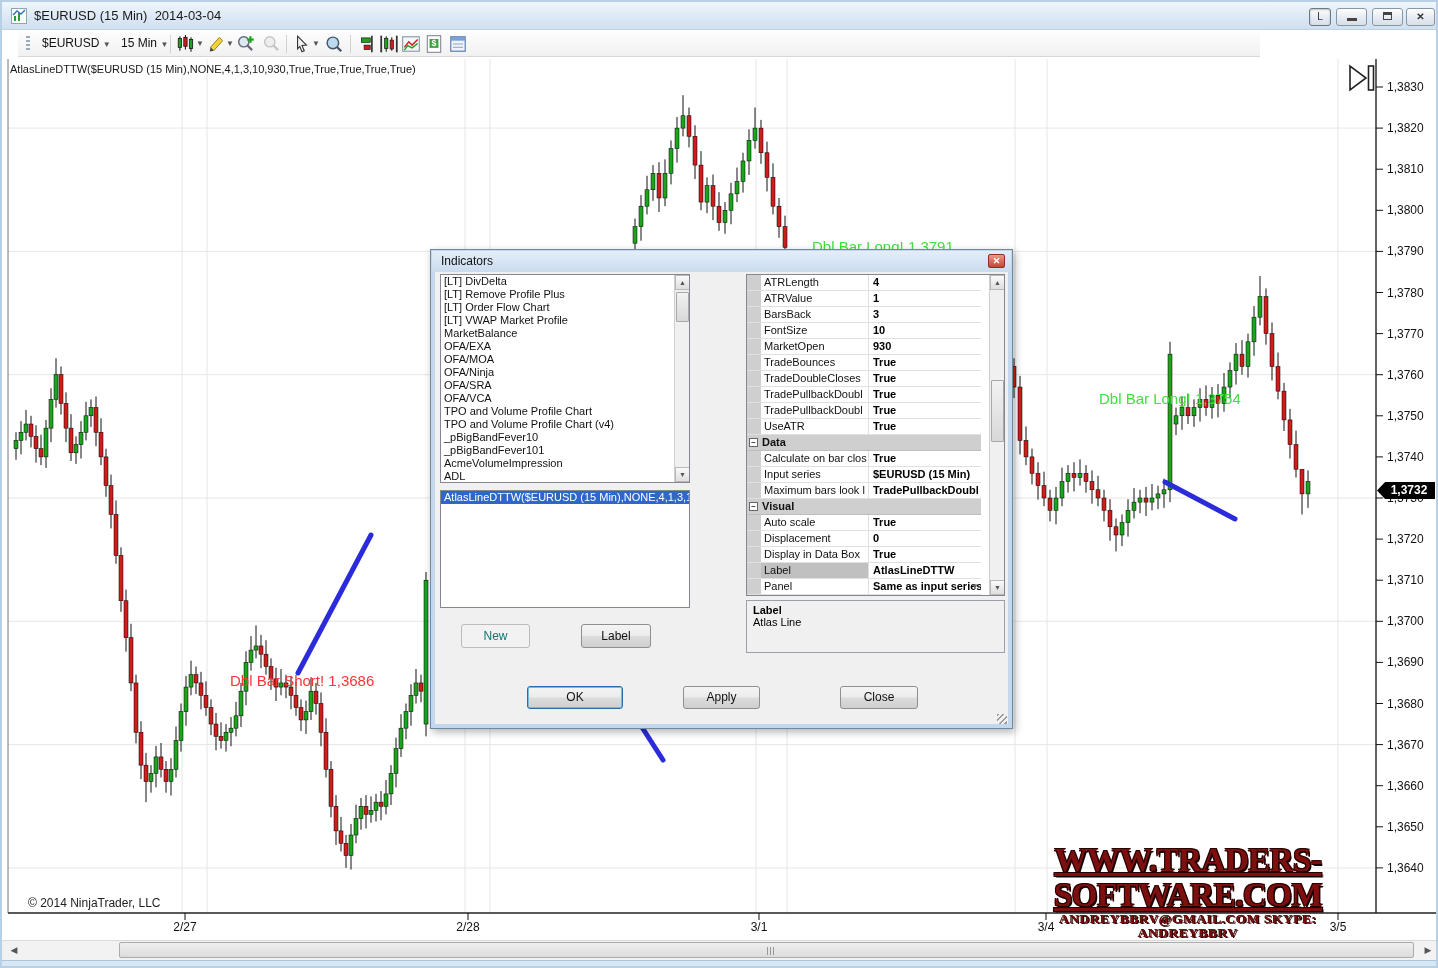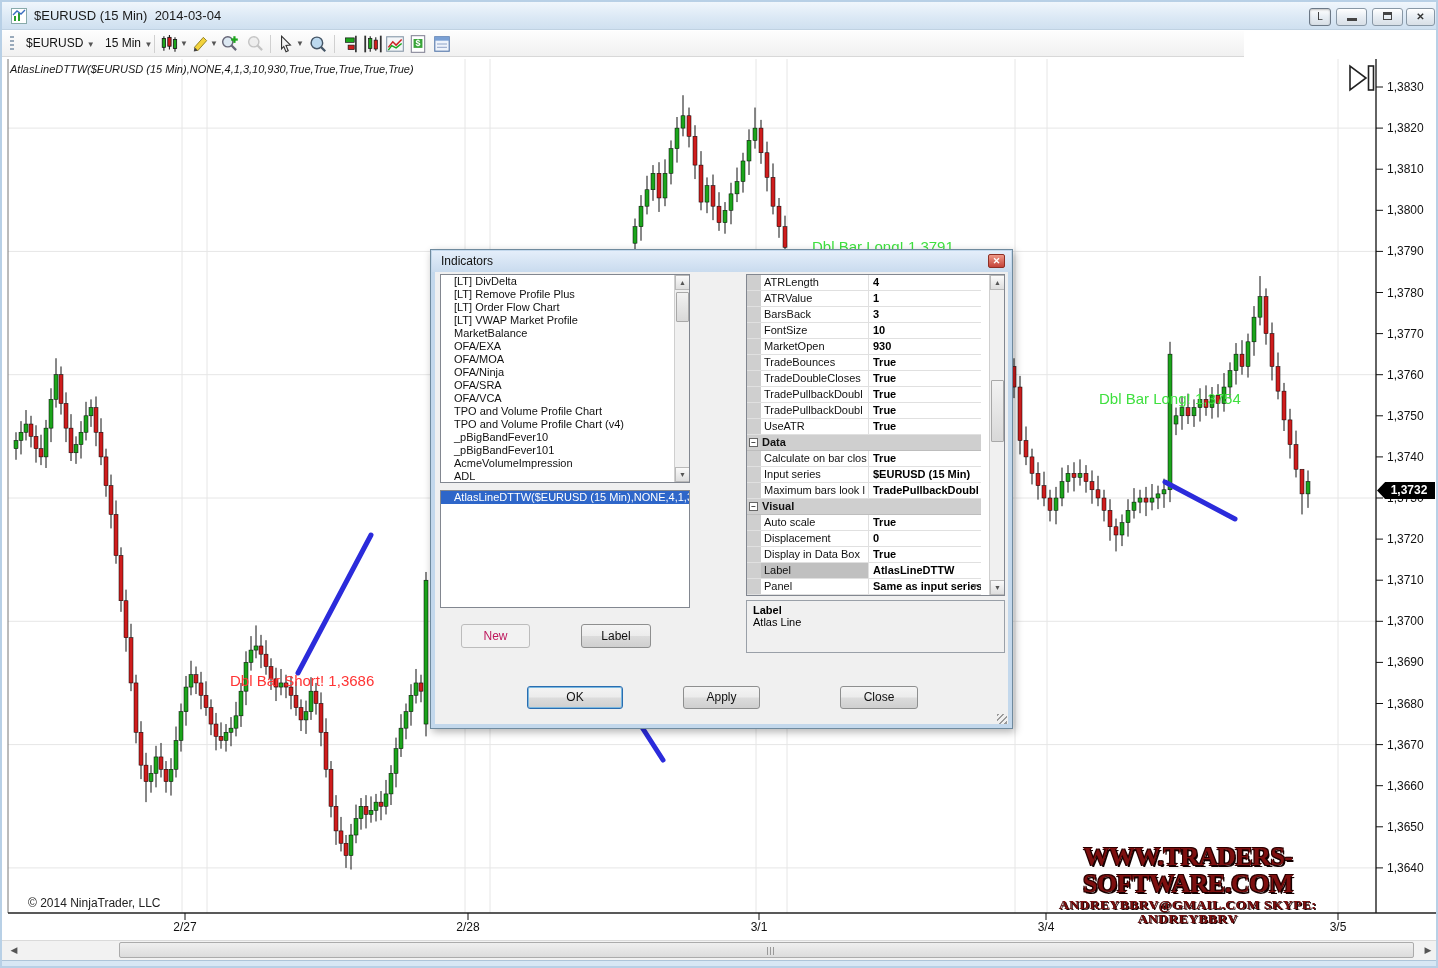--- a/index.html
+++ b/index.html
@@ -10,42 +10,42 @@
   .abs{position:absolute;}
   
   #titlebar{left:0;top:0;width:1434px;height:28px;
     background:linear-gradient(#f0f6fc,#dce9f5 55%,#cfe0f0);
     border-bottom:1px solid #c0d2e2;}
   #titletext{left:32px;top:6px;font-size:13px;color:#1a1a1a;white-space:pre;}
   .winbtn{top:6px;height:18px;border:1px solid #8897a5;border-radius:3px;
     background:linear-gradient(#ffffff,#e7edf3 50%,#d8dfe6);
     font-size:10px;color:#333;text-align:center;line-height:16px;}
   
-  #toolbar{left:0;top:29px;width:1242px;height:26px;
+  #toolbar{left:16px;top:29px;width:1242px;height:26px;
     background:linear-gradient(#fdfdfd,#f1f1f1);border-bottom:1px solid #d8d8d8;}
   .tb-grip{left:8px;top:5px;width:4px;height:16px;
     background:repeating-linear-gradient(#9ab 0 2px,transparent 2px 4px);}
   .tb-dd{font-size:12px;color:#111;top:5px;cursor:default;}
   .tb-caret{font-size:8px;color:#555;}
   .tb-sep{top:4px;width:1px;height:18px;background:#d0d0d0;}
   .tb-icon{top:3px;width:20px;height:20px;}
   .tb-icon svg{display:block;}
   .disabled{opacity:.45;}
   
   #plotsvg{left:0;top:0;}
   .sig{position:absolute;font-size:15px;white-space:nowrap;}
-  #indlabel{left:8px;top:61px;font-size:11px;color:#161616;font-style:italic;}
+  #indlabel{left:8px;top:61px;font-size:11px;color:#161616;}
   #copyright{left:26px;top:894px;font-size:12px;color:#222;}
   #pricetag{left:1375px;top:480px;width:58px;height:17px;background:#000;color:#fff;
     font-size:12px;font-weight:bold;text-align:center;line-height:17px;
     clip-path:polygon(0 50%,14% 0,100% 0,100% 100%,14% 100%);padding-left:6px;}
   #watermark{left:1006px;top:841px;width:360px;text-align:center;
     font-family:"Liberation Serif",serif;font-weight:bold;line-height:1.05;}
-  #wm1{font-size:26px;letter-spacing:-0.5px;
-    text-shadow:1.5px 1.5px 0 #150000,-1px -1px 0 #2a0000,1px -1px 0 #2a0000,-1px 1px 0 #2a0000;}
+  #wm1{font-size:33px;letter-spacing:-0.5px;
+    text-shadow:1.5px 1.5px 0 #150000,-1px -1px 0 #2a0000,1px -1px 0 #2a0000,-1px 1px 0 #2a0000;text-decoration:underline;}
   #wm2{font-size:13.5px;letter-spacing:.5px;
     text-shadow:1px 1px 0 #150000,-0.5px -0.5px 0 #2a0000;}
   
   #hscroll{left:0;top:938px;width:1434px;height:20px;background:#f2f2f2;
     border-top:1px solid #dadada;}
   .scr-arrow{top:940px;width:16px;height:16px;color:#555;font-size:9px;
     text-align:center;line-height:16px;}
   #hthumb{left:117px;top:940px;width:1295px;height:16px;border:1px solid #ababab;
     border-radius:2px;background:linear-gradient(#efefef,#dcdcdc);}
   #hthumb .grip{position:absolute;left:50%;top:4px;width:8px;height:8px;
@@ -56,33 +56,33 @@
   #dialog{left:428px;top:247px;width:583px;height:480px;background:#f0f0f0;
     border:1px solid #6f8a9e;box-shadow:2px 3px 8px rgba(0,0,0,.30),
     inset 0 0 0 4px #c3d8ec;}
   #dlg-title{left:1px;top:1px;width:579px;height:21px;
     background:linear-gradient(#e4eefa,#c9dbee);font-size:12px;color:#111;
     line-height:21px;padding-left:9px;}
   #dlg-close{right:7px;top:4px;width:17px;height:14px;background:linear-gradient(#e98,#c5443a);
     border:1px solid #8e2f24;border-radius:2px;color:#fff;font-size:9px;font-weight:bold;
     text-align:center;line-height:13px;}
   .listbox{background:#fff;border:1px solid #828790;font-size:11px;color:#111;overflow:hidden;}
-  .li{height:13px;line-height:13px;padding-left:13px;white-space:nowrap;}
+  .li{height:13px;line-height:13px;padding-left:3px;white-space:nowrap;}
   .li.sel{background:#2e66c9;color:#fff;}
   .vscroll{position:absolute;right:0;top:0;width:15px;height:100%;background:#f0f0f0;
     border-left:1px solid #cfcfcf;}
   .vs-btn{position:absolute;left:0;width:15px;height:15px;background:linear-gradient(#fafafa,#dedede);
     border:1px solid #b9b9b9;color:#555;font-size:7px;text-align:center;line-height:14px;}
   .vs-thumb{position:absolute;left:1px;width:13px;background:linear-gradient(#f2f2f2,#d8d8d8);
     border:1px solid #a8a8a8;border-radius:1px;}
   .btn{background:linear-gradient(#f4f4f4,#ececec 48%,#dcdcdc 52%,#cfcfcf);
     border:1px solid #8e8f8f;border-radius:3px;font-size:12px;color:#111;
     text-align:center;}
   .btn.focus{border:1px solid #2a6db0;box-shadow:0 0 0 1px #7ab8e0 inset;}
-  .btn.off{color:#be185d;background:#f2f2f2;border-color:#bcbcbc;}
+  .btn.off{color:#0f766e;background:#f2f2f2;border-color:#bcbcbc;}
   #propgrid{left:315px;top:24px;width:259px;height:322px;border:1px solid #828790;
     background:#fff;font-size:11px;overflow:hidden;}
   .prow{display:flex;height:16px;line-height:15px;border-bottom:1px solid #e0e0e0;}
   .pmargin{width:14px;background:#cfcfcf;flex:none;}
   .pname{width:108px;flex:none;padding-left:3px;border-right:1px solid #e0e0e0;
     overflow:hidden;white-space:nowrap;color:#111;}
   .pval{flex:1;padding-left:4px;font-weight:bold;color:#000;overflow:hidden;
     white-space:nowrap;position:relative;}
   .pcat{display:flex;height:16px;line-height:15px;background:#cfcfcf;
     border-bottom:1px solid #bdbdbd;font-weight:bold;color:#111;}

